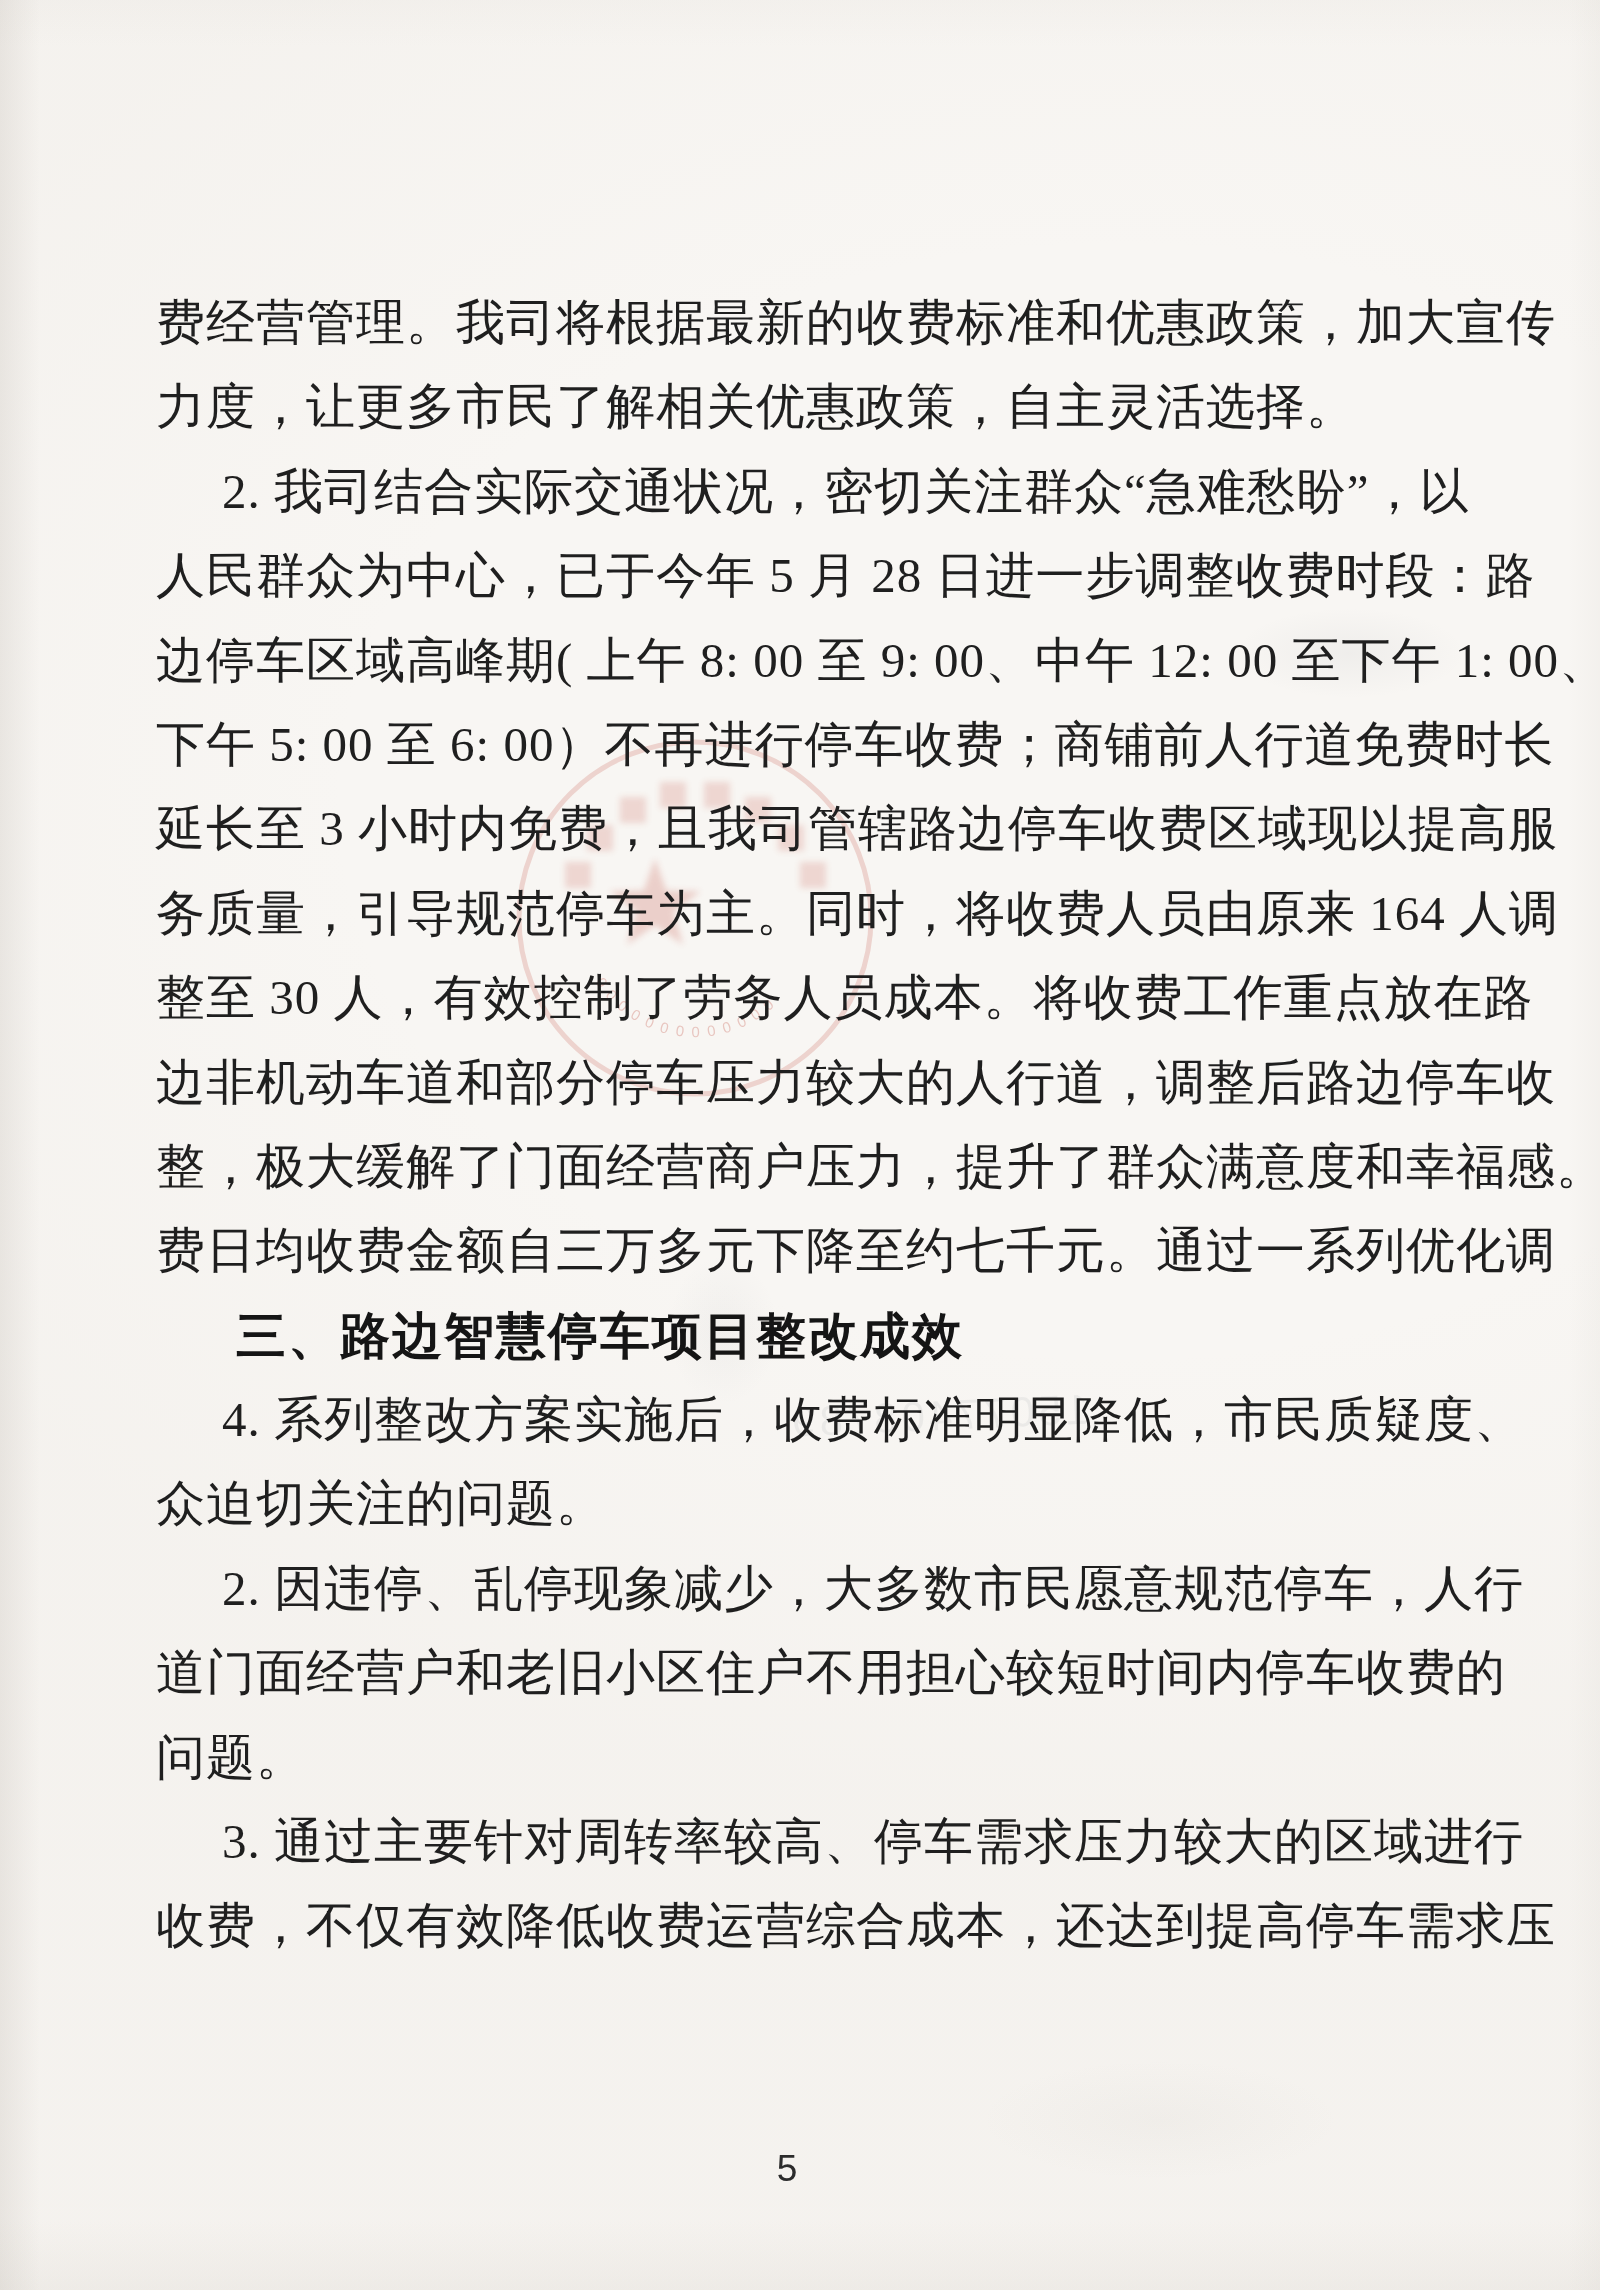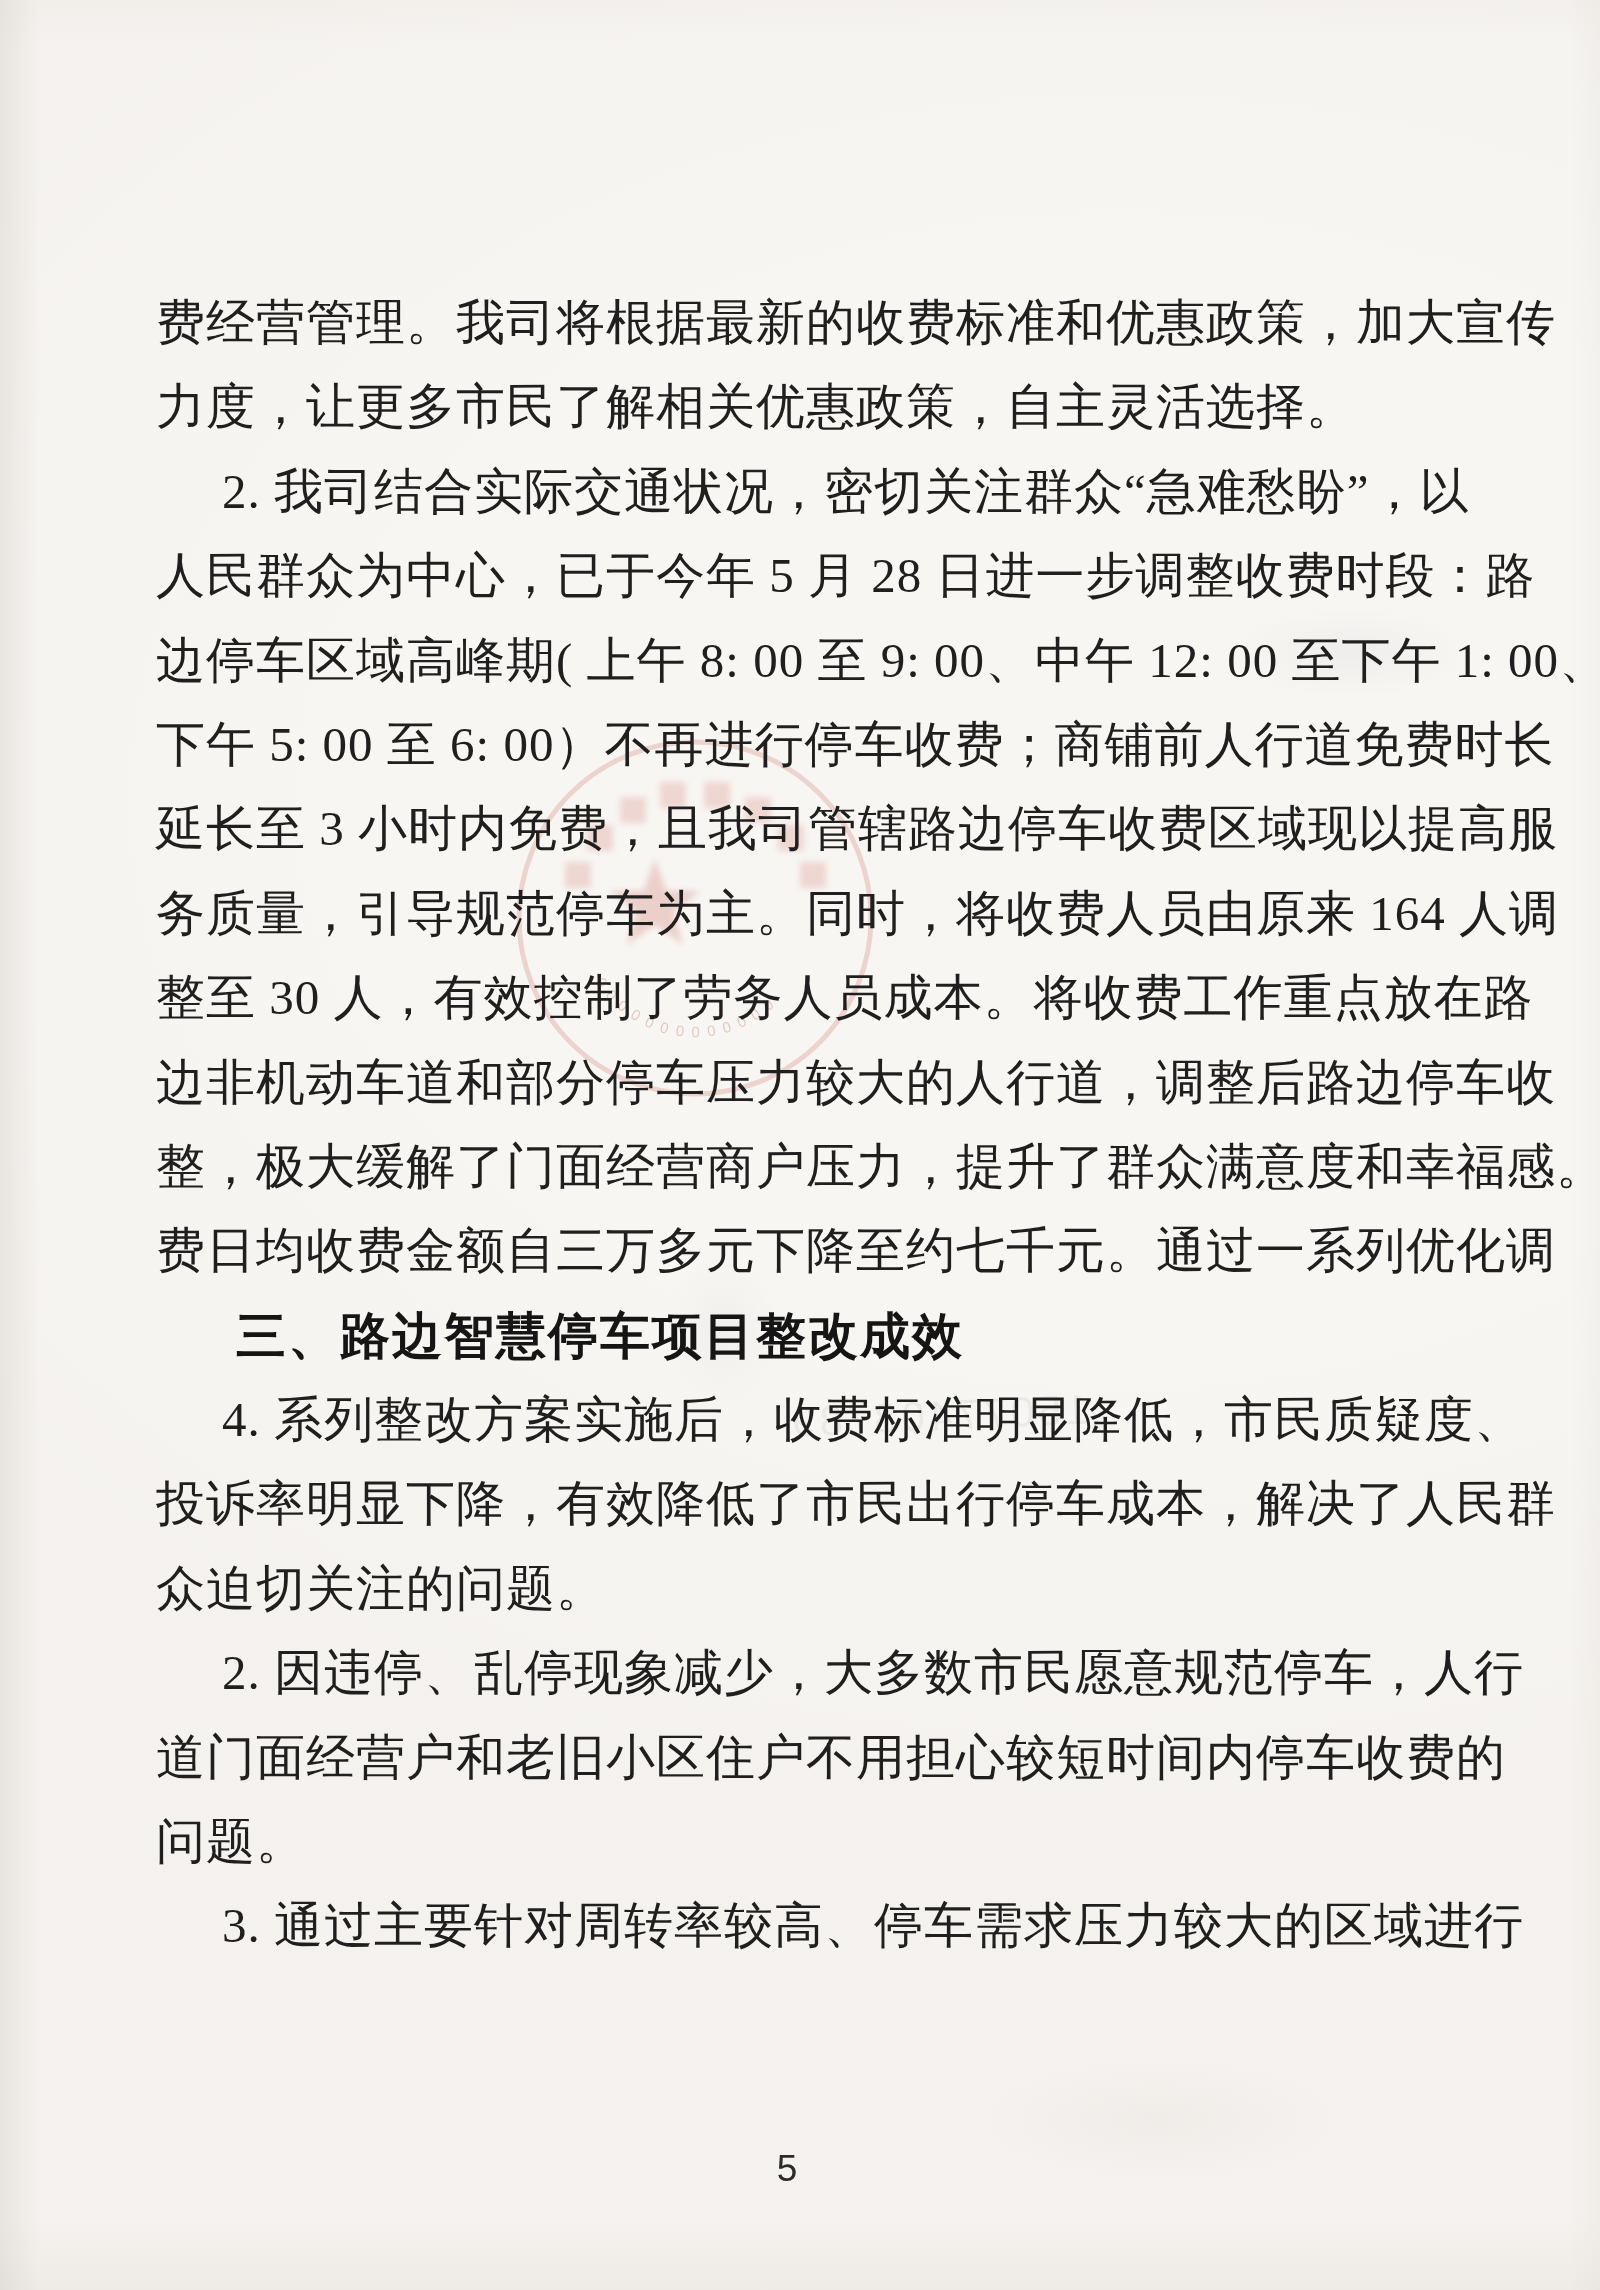--- a/index.html
+++ b/index.html
@@ -108,22 +108,22 @@
       <div class="line">边停车区域高峰期( 上午 8: 00 至 9: 00、中午 12: 00 至下午 1: 00、</div>
       <div class="line">下午 5: 00 至 6: 00）不再进行停车收费；商铺前人行道免费时长</div>
       <div class="line">延长至 3 小时内免费，且我司管辖路边停车收费区域现以提高服</div>
       <div class="line">务质量，引导规范停车为主。同时，将收费人员由原来 164 人调</div>
       <div class="line">整至 30 人，有效控制了劳务人员成本。将收费工作重点放在路</div>
       <div class="line">边非机动车道和部分停车压力较大的人行道，调整后路边停车收</div>
       <div class="line">整，极大缓解了门面经营商户压力，提升了群众满意度和幸福感。</div>
       <div class="line">费日均收费金额自三万多元下降至约七千元。通过一系列优化调</div>
       <div class="line heading">三、路边智慧停车项目整改成效</div>
       <div class="line indent">4. 系列整改方案实施后，收费标准明显降低，市民质疑度、</div>
-      <div class="line">投诉率明显下降，有效降低了市民出行停车成本，解决了人民群</div>
       <div class="line">众迫切关注的问题。</div>
       <div class="line indent">2. 因违停、乱停现象减少，大多数市民愿意规范停车，人行</div>
       <div class="line">道门面经营户和老旧小区住户不用担心较短时间内停车收费的</div>
       <div class="line">问题。</div>
       <div class="line indent">3. 通过主要针对周转率较高、停车需求压力较大的区域进行</div>
+      <div class="line">收费，不仅有效降低收费运营综合成本，还达到提高停车需求压</div>
     </div>
 
   <div class="page-number">5</div>
 </div>
 
 </body></html>

